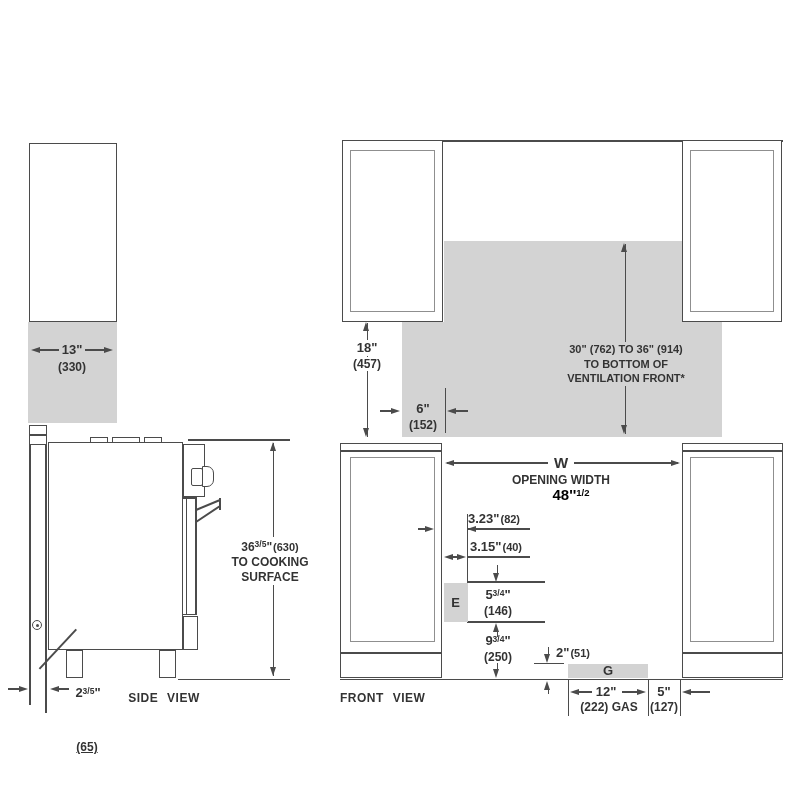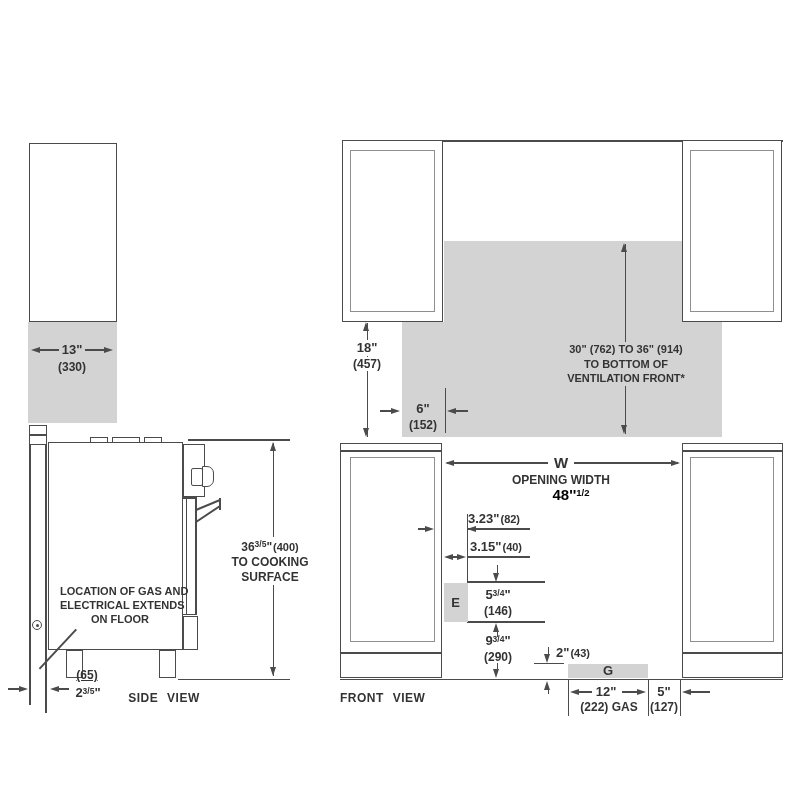--- a/index.html
+++ b/index.html
@@ -77,45 +77,40 @@
   </svg>
 
   <div class="box" style="left:183px;top:616px;width:15px;height:34px;"></div>
 
   <div class="box" style="left:66px;top:650px;width:17px;height:28px;"></div>
   <div class="box" style="left:159px;top:650px;width:17px;height:28px;"></div>
 
   <div class="box" style="left:32px;top:620px;width:10px;height:10px;border-radius:50%;"></div>
   <div class="ln" style="left:35.5px;top:623.5px;width:3px;height:3px;border-radius:50%;"></div>
 
-  <div class="t t11" style="left:60px;top:584px;width:120px;line-height:14px;">
-    <div>LOCATION OF GAS AND</div>
-    <div>ELECTRICAL EXTENDS</div>
-    <div>ON FLOOR</div>
-  </div>
 
   <div class="ln lnh" style="left:77px;top:630px;width:54px;transform-origin:0 0;transform:rotate(133deg);"></div>
 
   <div class="ln lnh" style="left:188px;top:439px;width:102px;"></div>
   <div class="ln lnh" style="left:178px;top:678.5px;width:112px;"></div>
   <div class="ln lnv" style="left:272.5px;top:443px;height:233px;"></div>
   <div class="ah u" style="left:269.5px;top:442px;"></div>
   <div class="ah d" style="left:269.5px;top:667px;"></div>
   <div class="t wbg" style="left:213px;top:537px;width:114px;line-height:15px;">
-    <div><span>36</span><span class="fr">3/5</span><span>"</span><span class="met met11">(400)</span></div>
+    <div><span>36</span><span class="fr">3/5</span><span>"</span><span class="met met11">(630)</span></div>
     <div>TO COOKING</div>
     <div>SURFACE</div>
   </div>
 
   <div class="ln lnh" style="left:8px;top:688.3px;width:13px;"></div>
   <div class="ah r" style="left:19px;top:685.5px;"></div>
   <div class="ah l" style="left:49.5px;top:685.5px;"></div>
   <div class="ln lnh" style="left:57px;top:688.3px;width:12px;"></div>
   <div class="t t13" style="left:68px;top:685px;width:40px;"><span>2</span><span class="fr">3/5</span><span>"</span></div>
-  <div class="t" style="left:70px;top:668px;width:34px;text-decoration:underline;"><span>(65)</span></div>
+  <div class="t" style="left:70px;top:740px;width:34px;text-decoration:underline;"><span>(65)</span></div>
 
   <div class="t spaced" style="left:122px;top:691px;width:84px;"><span>SIDE VIEW</span></div>
 
   <div class="ln lnh" style="left:342px;top:140px;width:441px;"></div>
 
   <div class="box" style="left:342px;top:140px;width:101px;height:182px;"></div>
   <div class="ibox" style="left:350px;top:150px;width:85px;height:162px;"></div>
   <div class="box" style="left:682px;top:140px;width:100px;height:182px;"></div>
   <div class="ibox" style="left:690px;top:150px;width:84px;height:162px;"></div>
 
@@ -182,27 +177,27 @@
   <div class="t t13" style="left:475px;top:587px;width:46px;"><span>5</span><span class="fr">3/4</span><span>"</span></div>
   <div class="t" style="left:478px;top:604px;width:40px;"><span>(146)</span></div>
   <div class="ln lnh" style="left:467px;top:621.3px;width:78px;"></div>
 
   <div class="fill" style="left:443.5px;top:583px;width:24px;height:39px;"></div>
   <div class="t t13" style="left:443.5px;top:595px;width:24px;"><span>E</span></div>
 
   <div class="ah u" style="left:493px;top:623px;"></div>
   <div class="ln lnv" style="left:496.5px;top:631px;height:6px;"></div>
   <div class="t t13" style="left:475px;top:633px;width:46px;"><span>9</span><span class="fr">3/4</span><span>"</span></div>
-  <div class="t" style="left:478px;top:650px;width:40px;"><span>(290)</span></div>
+  <div class="t" style="left:478px;top:650px;width:40px;"><span>(250)</span></div>
   <div class="ln lnv" style="left:496.5px;top:663px;height:6px;"></div>
   <div class="ah d" style="left:493px;top:669px;"></div>
 
   <div class="ln lnv" style="left:547.5px;top:647px;height:8px;"></div>
   <div class="ah d" style="left:544px;top:654px;"></div>
-  <div class="t t13" style="left:556px;top:645px;width:46px;text-align:left;"><span>2"</span><span class="met11">(43)</span></div>
+  <div class="t t13" style="left:556px;top:645px;width:46px;text-align:left;"><span>2"</span><span class="met11">(51)</span></div>
   <div class="ln lnh" style="left:534px;top:662.8px;width:30px;"></div>
   <div class="ah u" style="left:544px;top:681px;"></div>
   <div class="ln lnv" style="left:547.5px;top:689px;height:5px;"></div>
 
   <div class="fill" style="left:568px;top:664px;width:80px;height:14px;"></div>
   <div class="t t13" style="left:568px;top:664px;width:80px;line-height:14px;"><span>G</span></div>
 
   <div class="ln lnv" style="left:567.5px;top:680px;height:36px;"></div>
   <div class="ln lnv" style="left:647.5px;top:680px;height:36px;"></div>
   <div class="ln lnv" style="left:679.5px;top:680px;height:36px;"></div>

